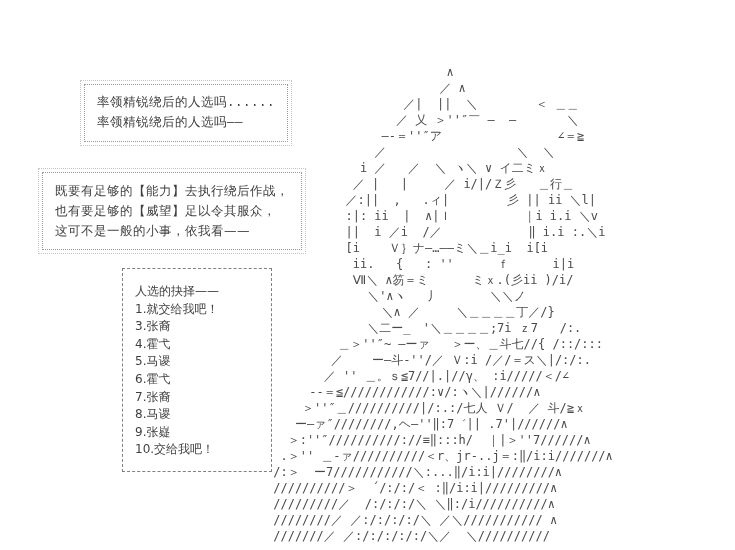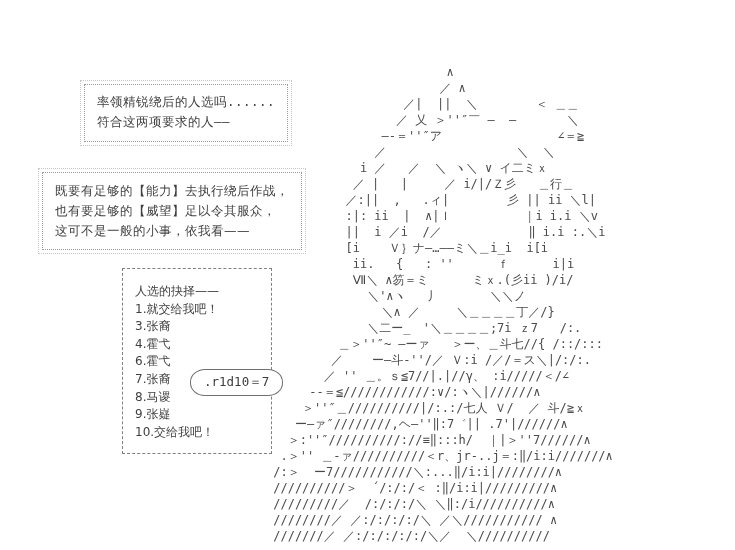--- a/index.html
+++ b/index.html
@@ -67,40 +67,40 @@
 <body>
 
 <div class="canvas">
 
   <pre class="aa">    
   <div>                         ∧</div><div>                        ／ ∧</div><div>                   ／|  ||  ＼        ＜ ＿＿</div><div>                  ／ 乂 ＞''″￣ ―  ―       ＼</div><div>                ―-＝''″ア                ∠＝≧</div><div>               ／                  ＼  ＼</div><div>             i ／   ／  ＼ ヽ＼ ∨ イ二ミｘ</div><div>            ／ |   |     ／ i/|/Ｚ彡   ＿行＿</div><div>           ／:||  ,   .ィ|        彡 || ii ＼l|</div><div>           :|: ii  |  ∧|ｌ          ｜i i.i ＼v</div><div>           ||  i ／i  /／            ‖ i.i :.＼i</div><div>           [i    Ｖ｝ナ―…――ミ＼＿i_i  i[i</div><div>            ii.   {   : ''      ｆ      i|i</div><div>            Ⅶ＼ ∧笏＝ミ      ミｘ.(彡ii )/i/</div><div>              ＼'∧ヽ   丿       ＼＼ノ</div><div>                ＼∧ ／     ＼＿＿＿＿丁／/}</div><div>              ＼二ー_ゝ'＼＿＿＿＿;7i ｚ7   /:.</div><div>          ＿＞''″~ ―ーァ   ＞ー、＿斗七//{ /::/:::</div><div>         ／    ー―斗-''/／ Ｖ:i /／/＝ス＼|/:/:.</div><div>        ／ '' ＿。ｓ≦7//|.|//γ、 :i/////＜/∠</div><div>      --＝≦////////////:∨/:ヽ＼|//////∧</div><div>     ＞''″＿//////////|/:.:/七人 Ｖ/  ／ 斗/≧ｘ</div><div>    ー―ァ″////////,ヘ―''‖:7゛|| .7'|//////∧</div><div>   ＞:''″//////////://≡‖:::h/  ｜|＞''7//////∧</div><div>  .＞'' ＿-ァ//////////＜r、jr-..j＝:‖/i:i///////∧</div><div> /:＞  ー7///////////＼:...‖/i:i|////////∧</div><div> //////////＞  ´/:/:/＜ :‖/i:i|/////////∧</div><div> /////////／  /:/:/:/＼ ＼‖:/i//////////∧</div><div> ////////／ ／:/:/:/:/＼ ／＼/////////// ∧</div><div> ///////／ ／:/:/:/:/:/＼／  ＼//////////</div></pre>
 
   <div class="speech" id="box1">
 
   <div>率领精锐绕后的人选吗......</div>
-      <div>符合这两项要求的人——</div>
+      <div>率领精锐绕后的人选吗——</div>
     </div>
 
   <div class="speech" id="box2">
 
   <div>既要有足够的【能力】去执行绕后作战，</div>
       <div>也有要足够的【威望】足以令其服众，</div>
       <div>这可不是一般的小事，依我看——</div>
     </div>
 
   <div class="choices">
     <div>人选的抉择——</div>
     <div>
 
     <div>1.就交给我吧！</div>
         <div>3.张裔</div>
         <div>4.霍弋</div>
+        <div>5.马谡</div>
         <div>6.霍弋</div>
         <div>7.张裔</div>
         <div>8.马谡</div>
         <div>9.张嶷</div>
         <div>10.交给我吧！</div>
       </div>
   </div>
 
-  <div class="dice">.r1d10＝7</div>
 
 </div>
 
 </body></html>

